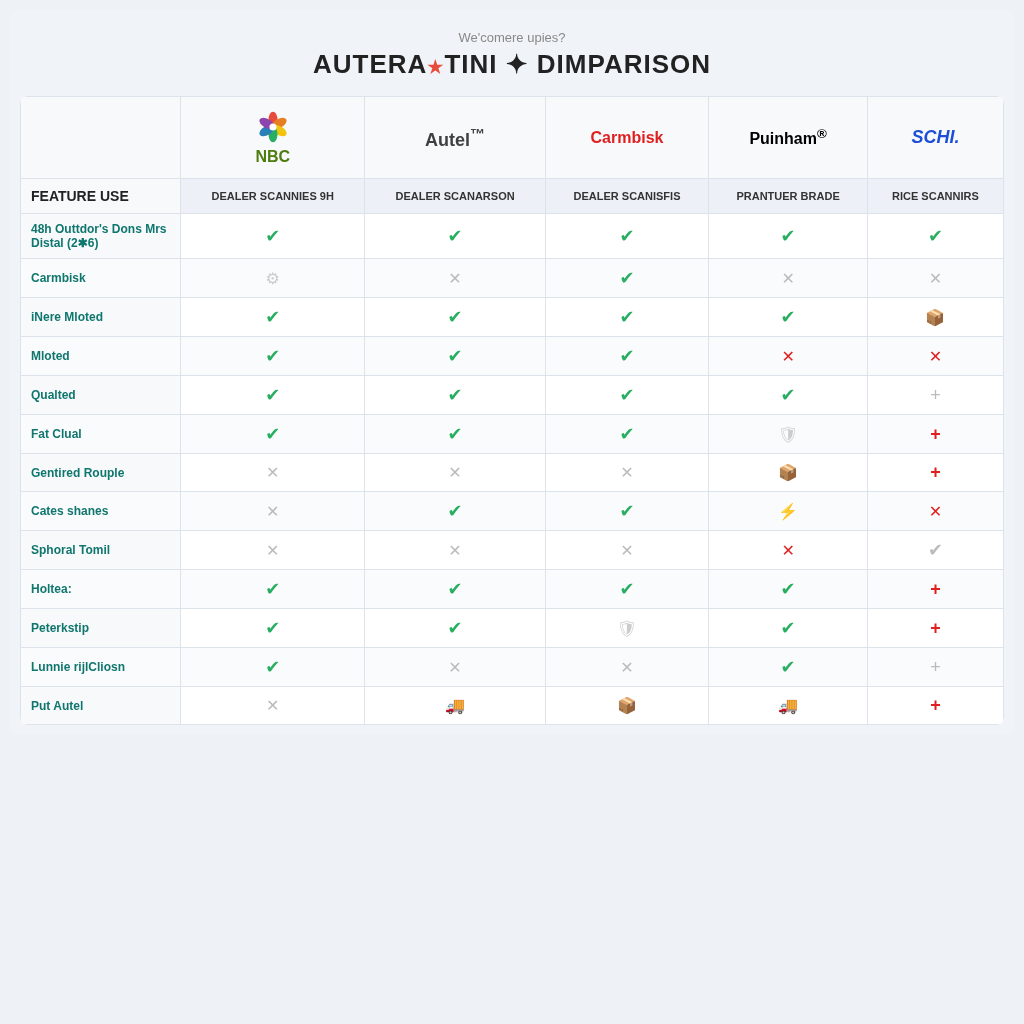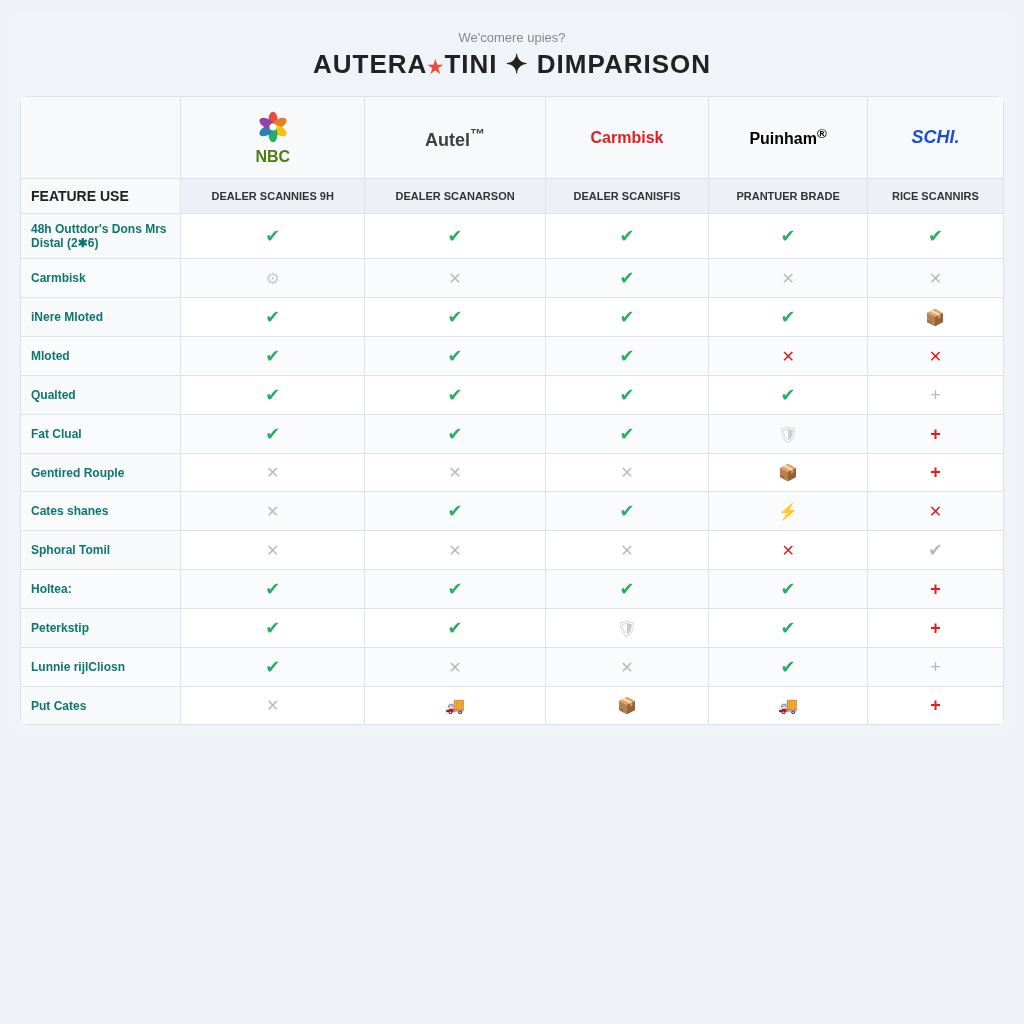--- a/index.html
+++ b/index.html
@@ -263,21 +263,21 @@
         </tr>
         <tr class="data-row">
           <td>Lunnie rijlCliosn</td>
           <td><span class="icon-check-green">✔</span></td>
           <td><span class="icon-x-gray">✕</span></td>
           <td><span class="icon-x-gray">✕</span></td>
           <td><span class="icon-check-green">✔</span></td>
           <td><span class="icon-plus-gray">+</span></td>
         </tr>
         <tr class="data-row">
-          <td>Put Cates</td>
+          <td>Put Autel</td>
           <td><span class="icon-x-gray">✕</span></td>
           <td><span class="icon-truck">🚚</span></td>
           <td><span class="icon-box">📦</span></td>
           <td><span class="icon-truck">🚚</span></td>
           <td><span class="icon-plus-red">+</span></td>
         </tr>
       </tbody>
   </table>
 </div>
 

